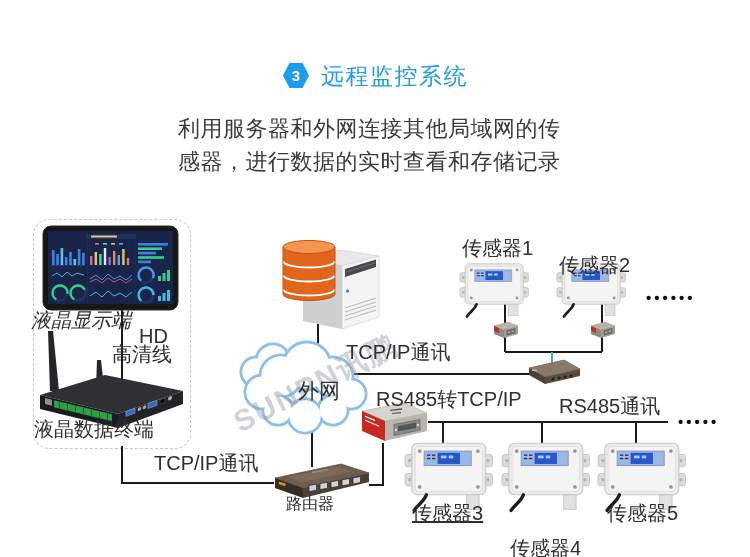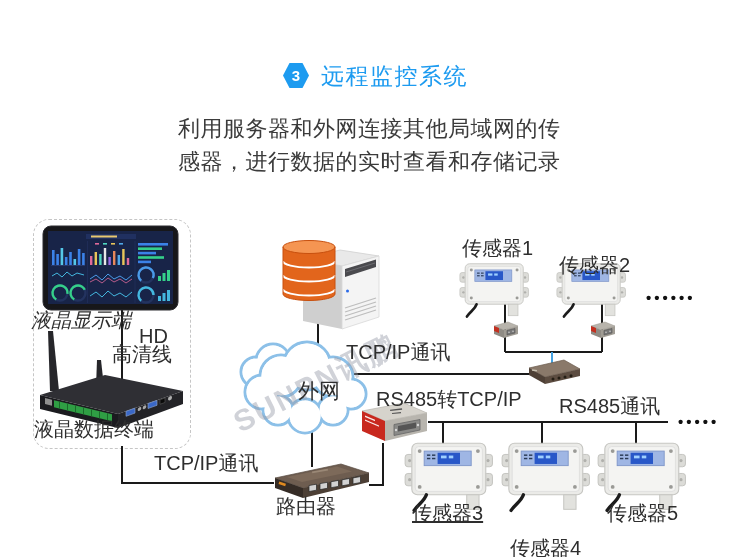--- a/index.html
+++ b/index.html
@@ -312,21 +312,21 @@
 
   <div class="lbl" style="left:31px;top:309px;font-style:italic;">液晶显示端</div>
   <div class="lbl" style="left:139px;top:325px;">HD</div>
   <div class="lbl" style="left:112px;top:343px;font-family:Liberation Serif, serif;">高清线</div>
   <div class="lbl" style="left:34px;top:418px;text-align:center;">液晶数据终端</div>
   <div class="lbl" style="left:154px;top:452px;">TCP/IP通讯</div>
   <div class="lbl" style="left:346px;top:341px;">TCP/IP通讯</div>
   <div class="lbl" style="left:298px;top:379px;font-size:21px;text-align:center;">外网</div>
   <div class="lbl" style="left:376px;top:388px;">RS485转TCP/IP</div>
   <div class="lbl" style="left:534px;top:395px;margin-left:25px;">RS485通讯</div>
-  <div class="lbl" style="left:276px;top:495px;font-size:20px;">路由器</div>
+  <div class="lbl" style="left:286px;top:495px;font-size:16px;">路由器</div>
   <div class="lbl" style="left:462px;top:237px;">传感器1</div>
   <div class="lbl" style="left:559px;top:237px;margin-top:17px;">传感器2</div>
   <div class="lbl" style="left:412px;top:502px;text-decoration:underline;">传感器3</div>
   <div class="lbl" style="left:510px;top:502px;margin-top:35px;">传感器4</div>
   <div class="lbl" style="left:607px;top:502px;">传感器5</div>
   <div class="dots" style="left:646px;top:289px;">••••••</div>
   <div class="dots" style="left:678px;top:413px;">•••••</div>
 
 </div>
 

